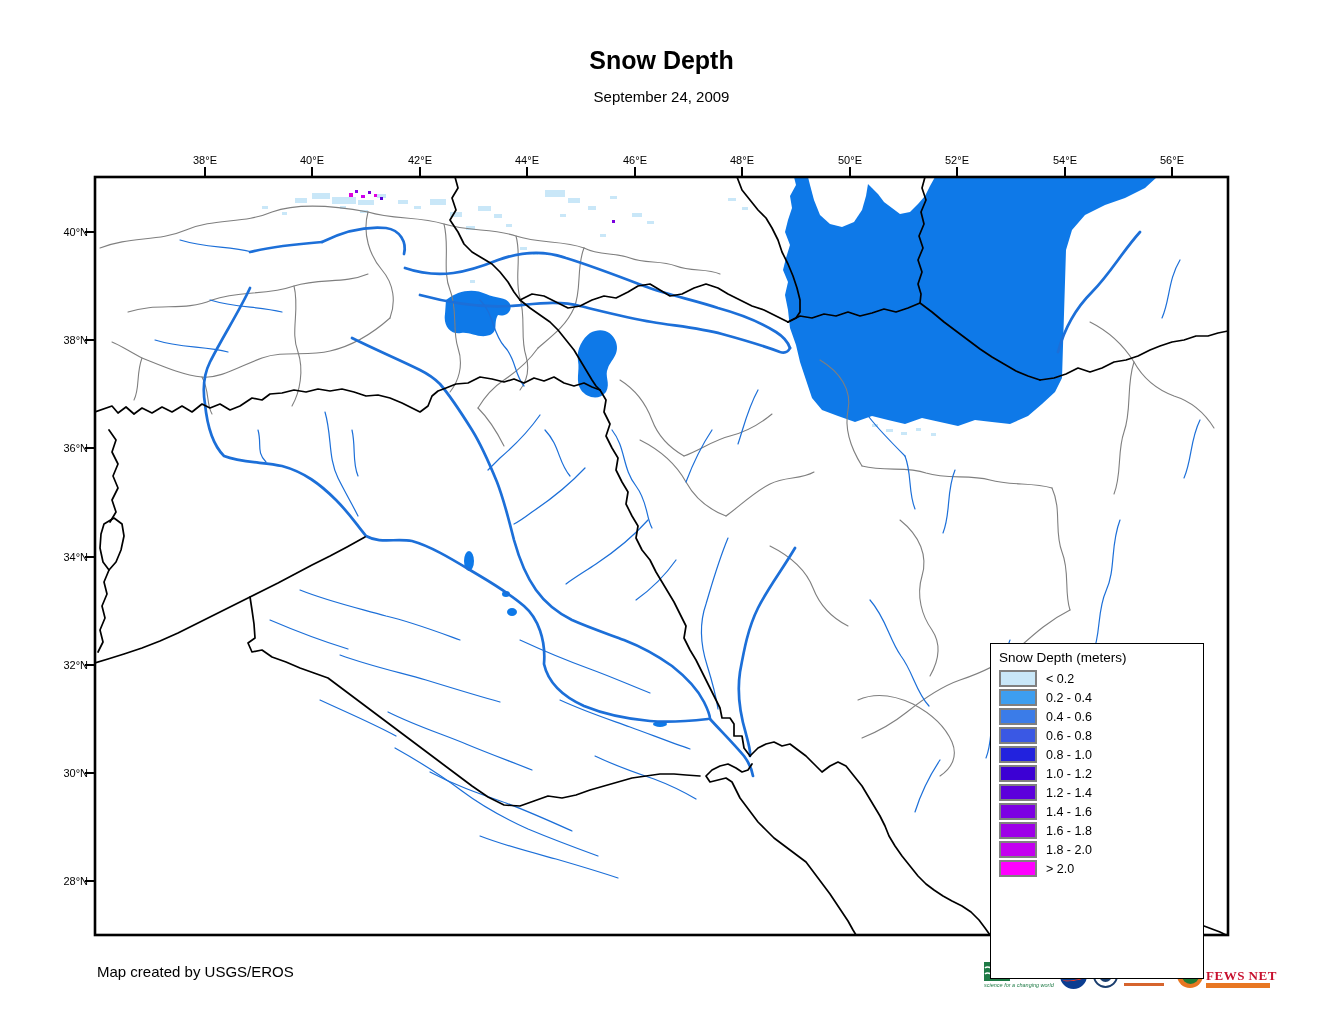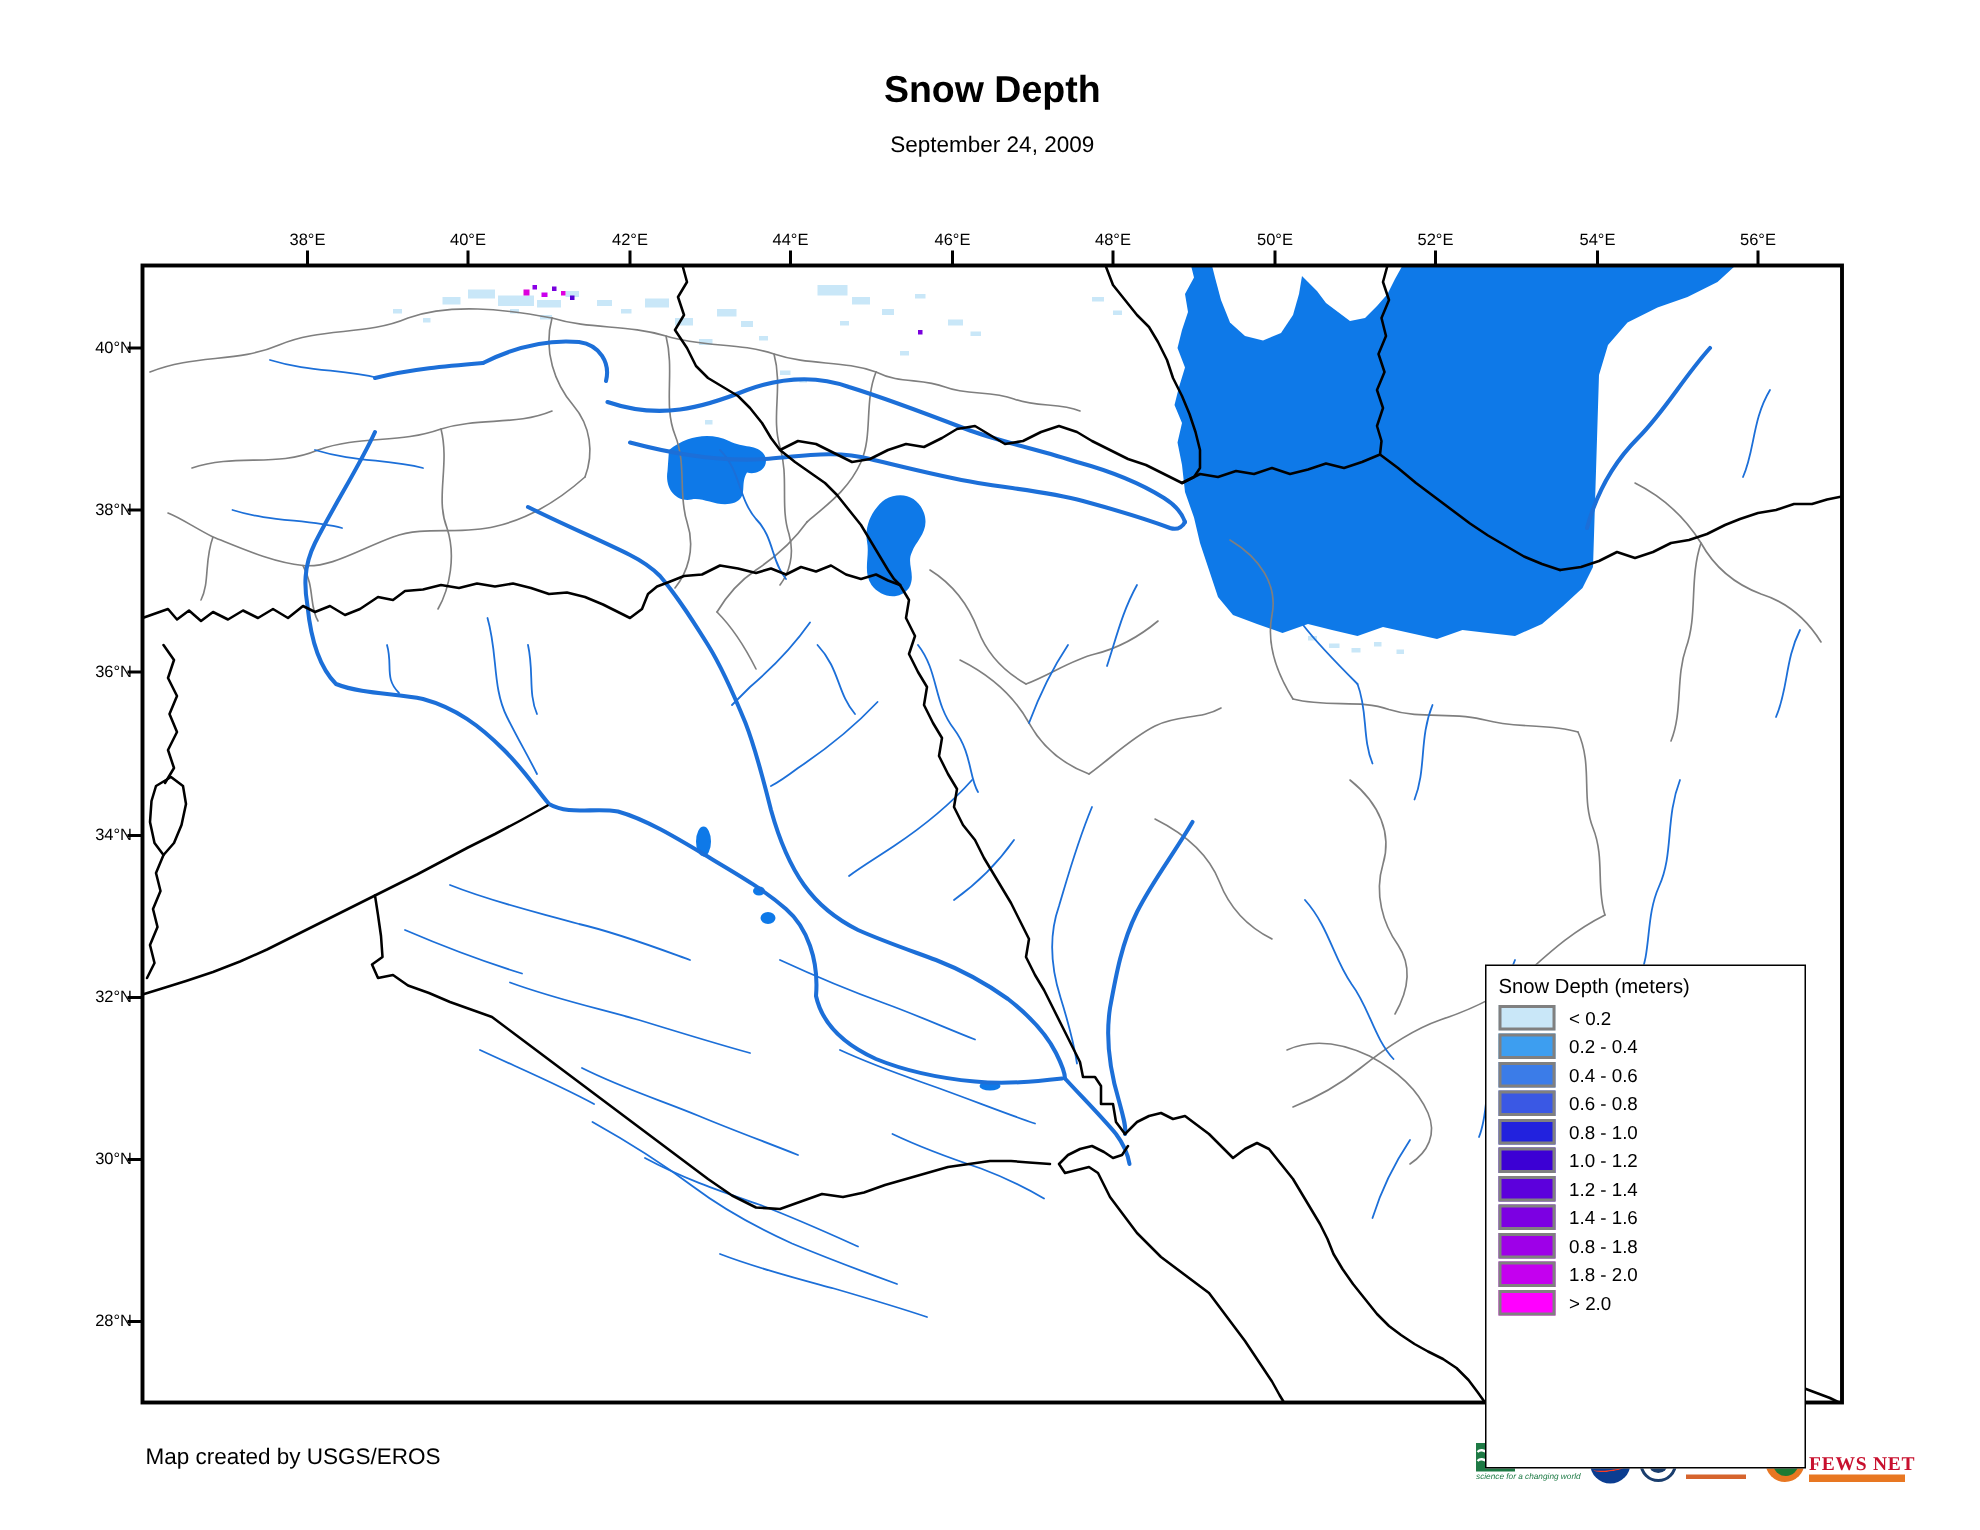--- a/index.html
+++ b/index.html
@@ -309,21 +309,21 @@
     <div class="lrow">
         <span class="swatch" style="background-color: rgb(92, 0, 220);"></span>
         <span class="llab">1.2 - 1.4</span>
       </div>
     <div class="lrow">
         <span class="swatch" style="background-color: rgb(124, 0, 226);"></span>
         <span class="llab">1.4 - 1.6</span>
       </div>
     <div class="lrow">
         <span class="swatch" style="background-color: rgb(158, 0, 232);"></span>
-        <span class="llab">0.8 - 1.8</span>
+        <span class="llab">1.6 - 1.8</span>
       </div>
     <div class="lrow">
         <span class="swatch" style="background-color: rgb(196, 0, 239);"></span>
         <span class="llab">1.8 - 2.0</span>
       </div>
     <div class="lrow">
         <span class="swatch" style="background-color: rgb(255, 0, 255);"></span>
         <span class="llab">&gt; 2.0</span>
       </div>
   </div>

